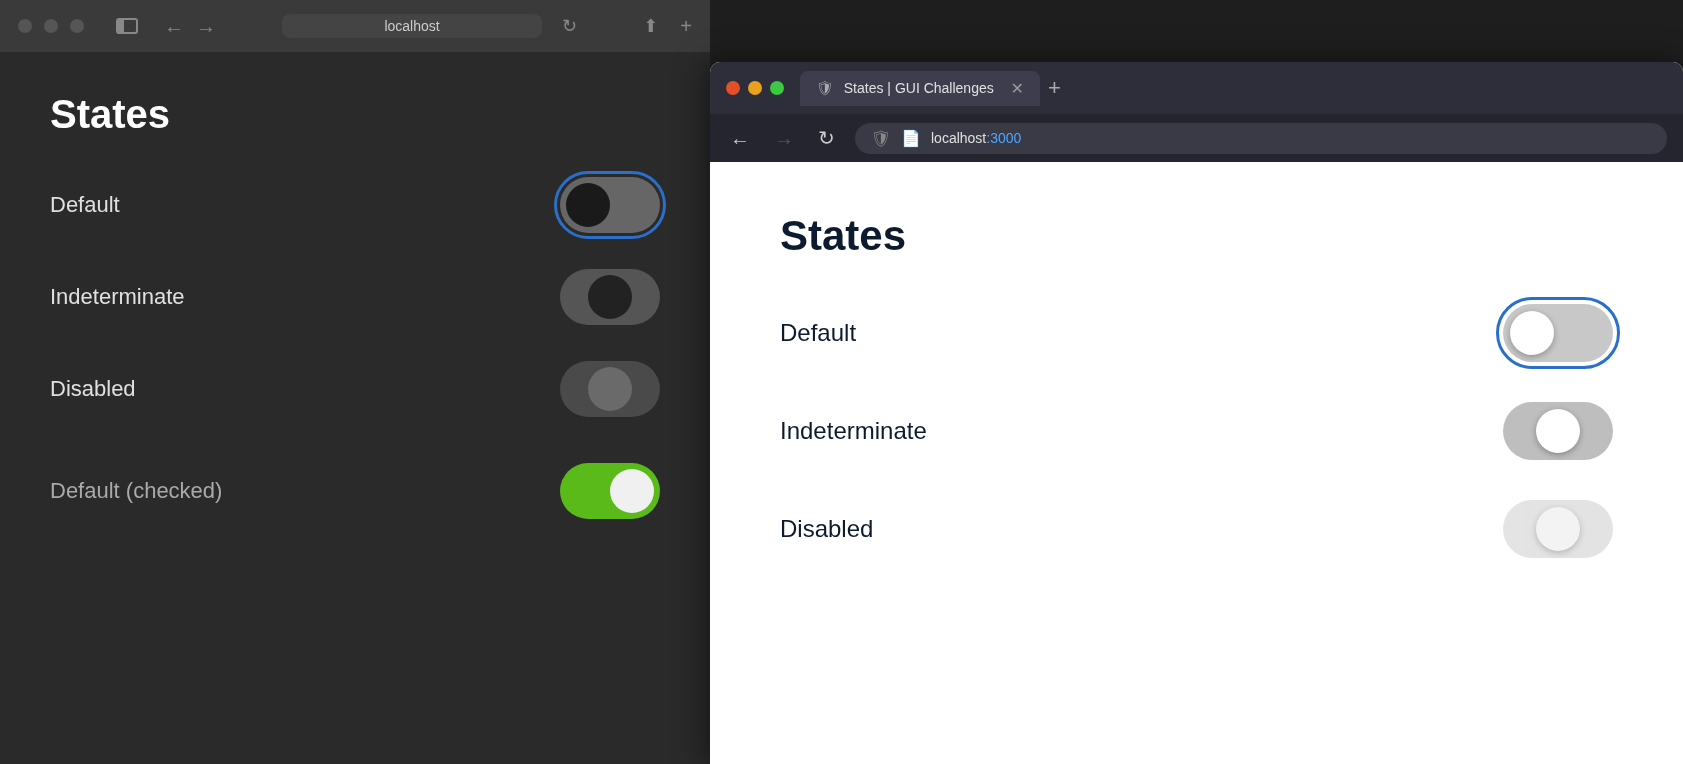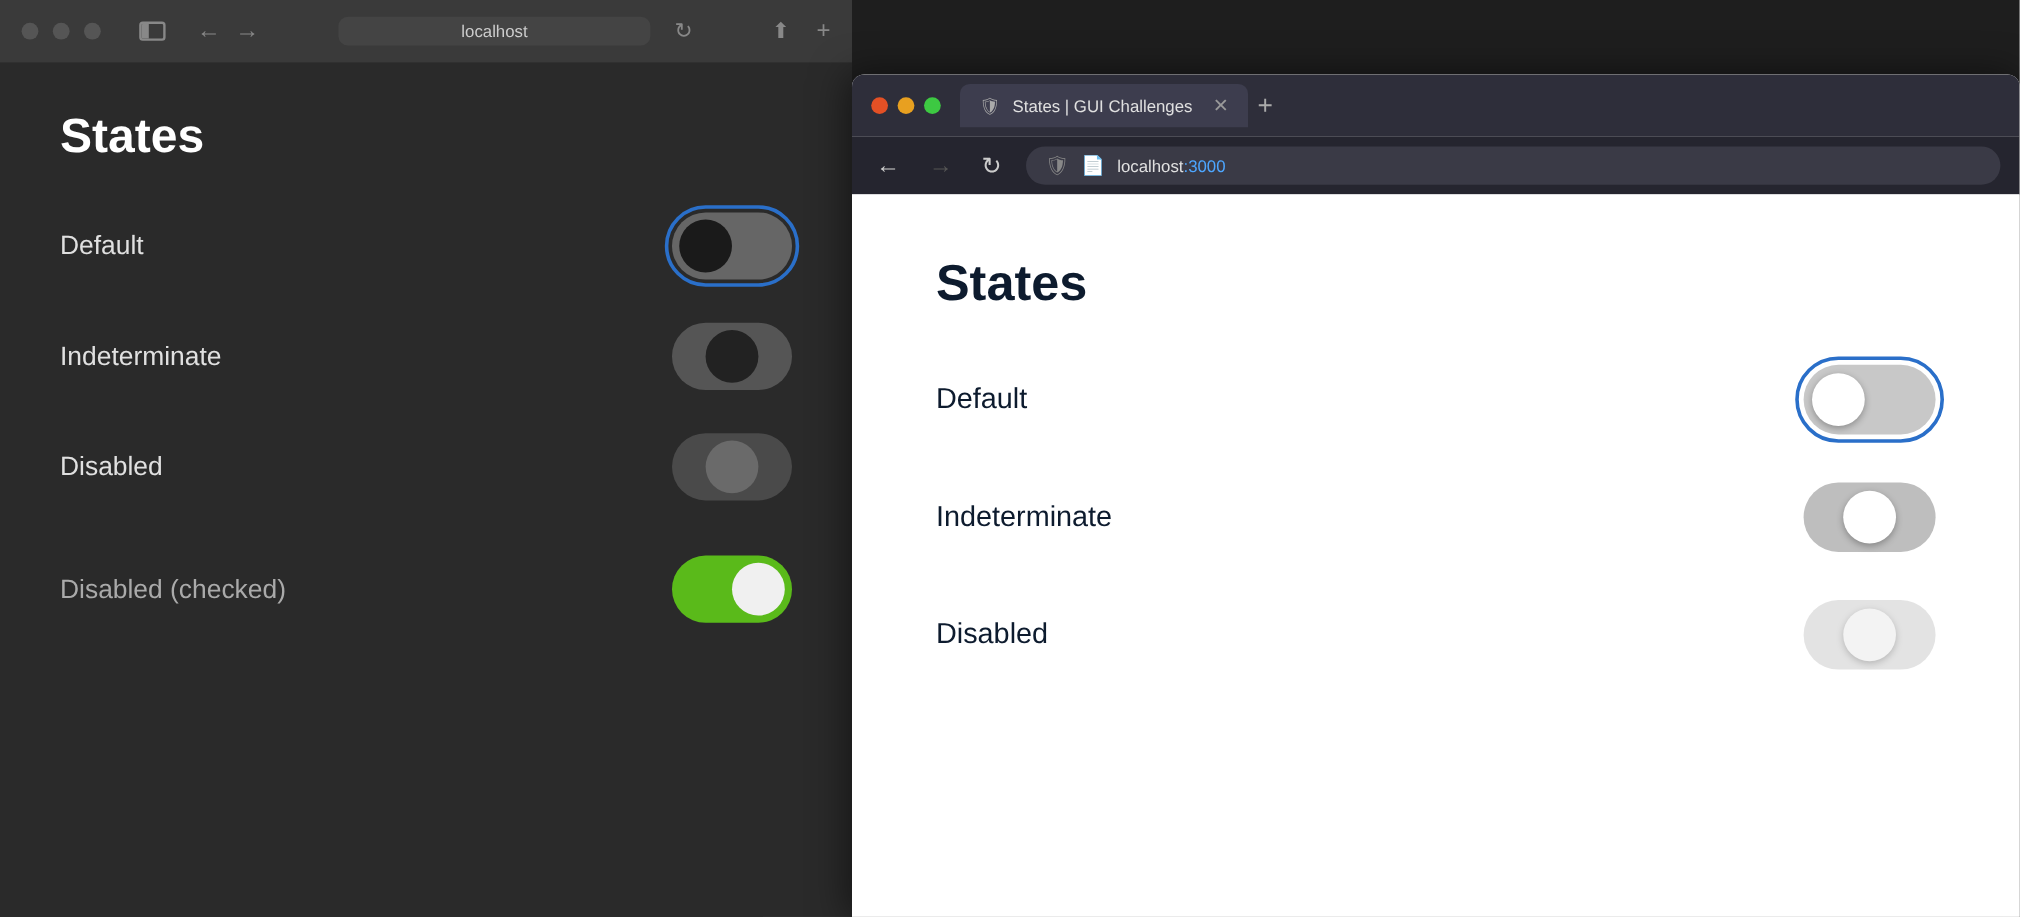--- a/index.html
+++ b/index.html
@@ -344,21 +344,21 @@
     </div>
 
     <div class="bg-row">
       <span class="bg-row-label">Disabled</span>
       <div class="toggle-dark disabled">
         <div class="knob"></div>
       </div>
     </div>
 
     <div class="bg-bottom-row">
-      <span class="bg-bottom-label">Disabled (checked)</span>
+      <span class="bg-bottom-label">Default (checked)</span>
       <div class="toggle-green">
         <div class="knob"></div>
       </div>
     </div>
   </div>
 </div>
 
 <div class="fg-browser">
 
   <div class="fg-titlebar">

